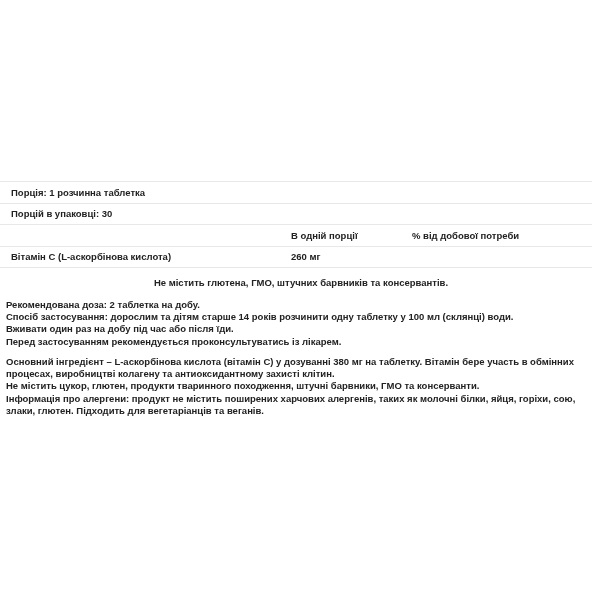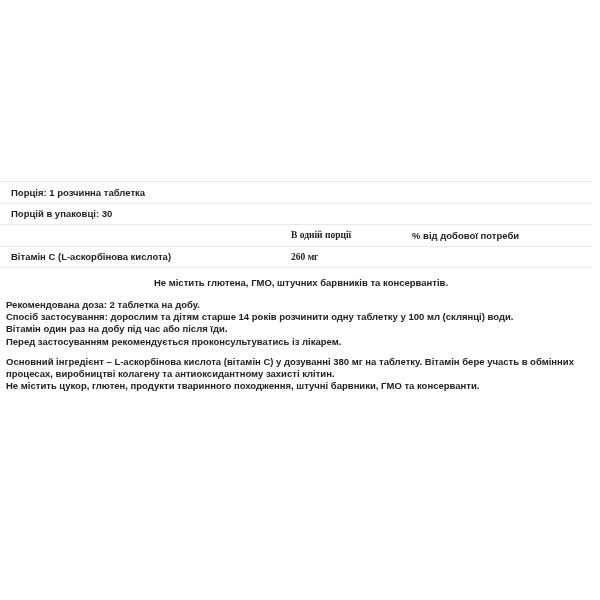--- a/index.html
+++ b/index.html
@@ -36,21 +36,21 @@
       border-top: 1px solid #e8e8e8;
       border-bottom: 1px solid #e8e8e8;
       font-size: 9.5px;
       font-weight: bold;
       padding: 0;
       vertical-align: middle;
       color: #222;
       white-space: nowrap;
     }
     .facts-table td.c1 { padding-left: 11px; width: 280px; }
-    .facts-table td.c2 { width: 121px; font-family: Liberation Serif, serif; }
+    .facts-table td.c2 { width: 121px; }
     .facts-table td.c3 { }
     .text-block {
       position: absolute;
       left: 6px;
       width: 590px;
       font-size: 9.5px;
       font-weight: bold;
       line-height: 12.2px;
       color: #222;
     }
@@ -87,22 +87,23 @@
     </tbody>
   </table>
 
   <div class="text-block" id="block-free">
     <p>Не містить глютена, ГМО, штучних барвників та консервантів.</p>
   </div>
 
   <div class="text-block" id="block-usage">
     <p>Рекомендована доза: 2 таблетка на добу.</p>
     <p>Спосіб застосування: дорослим та дітям старше 14 років розчинити одну таблетку у 100 мл (склянці) води.</p>
-    <p>Вітамін один раз на добу під час або після їди.</p>
+    <p>Вживати один раз на добу під час або після їди.</p>
     <p>Перед застосуванням рекомендується проконсультуватись із лікарем.</p>
   </div>
 
   <div class="text-block" id="block-info">
     <p>Основний інгредієнт – L-аскорбінова кислота (вітамін С) у дозуванні 380 мг на таблетку. Вітамін бере участь в обмінних процесах, виробництві колагену та антиоксидантному захисті клітин.</p>
     <p>Не містить цукор, глютен, продукти тваринного походження, штучні барвники, ГМО та консерванти.</p>
+    <p>Інформація про алергени: продукт не містить поширених харчових алергенів, таких як молочні білки, яйця, горіхи, сою, злаки, глютен. Підходить для вегетаріанців та веганів.</p>
   </div>
 
 </div>
 
 </body></html>

